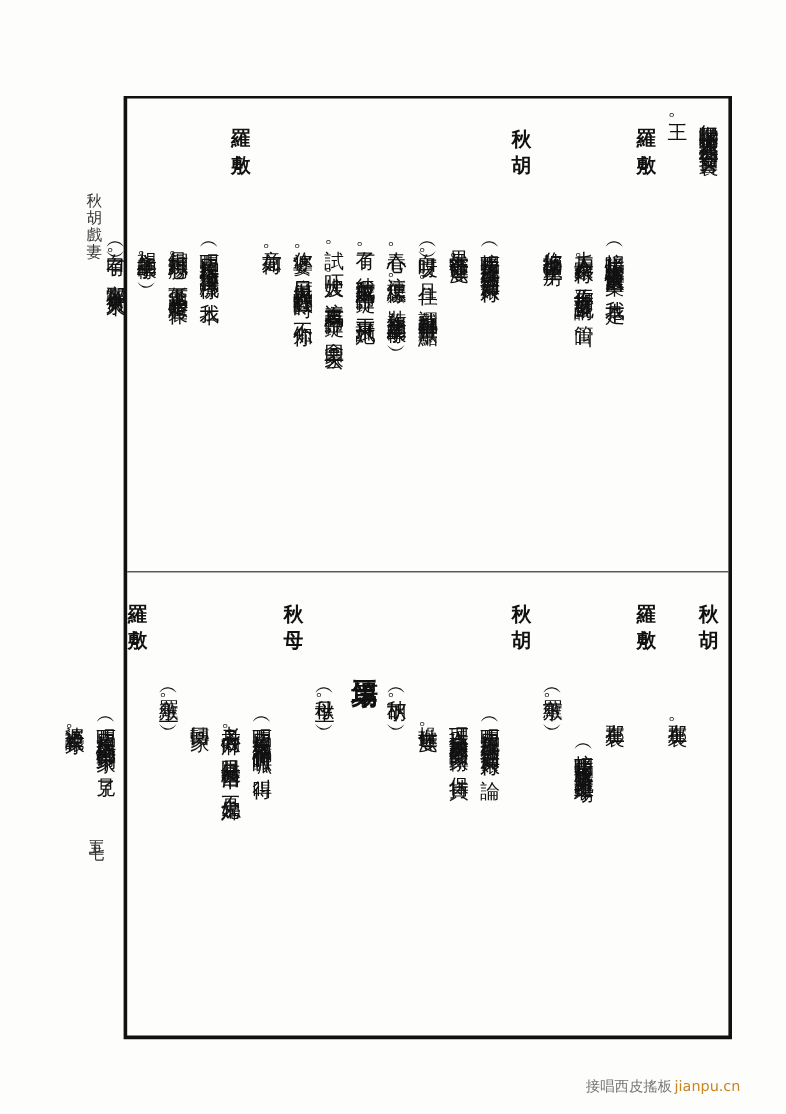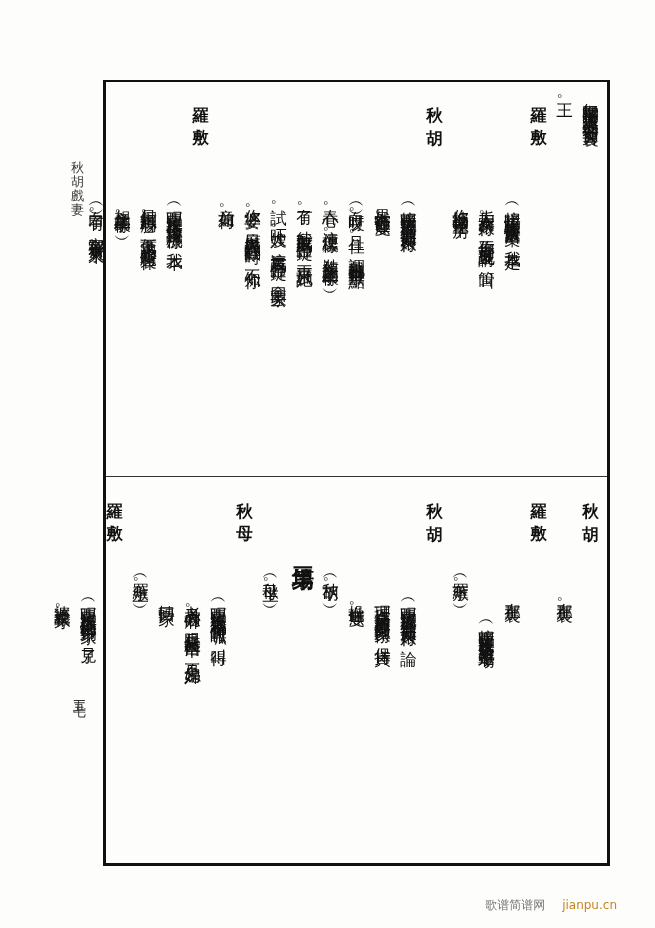--- a/index.html
+++ b/index.html
@@ -46,21 +46,21 @@
     letter-spacing:22px; margin-top:4px;
   }
   .col.indent { padding-top:106px; }
   .col.indent2 { padding-top:128px; }
   .col.scene { font-size:22px; width:34px; padding-top:118px; letter-spacing:0; font-weight:bold; }
   .watermark {
     position:absolute; right:38px; bottom:14px;
     font-family:"DejaVu Sans", "Liberation Sans", sans-serif;
     font-size:12px; color:#777;
   }
-  .watermark .en { color:#c7861f; font-size:12px; margin-left:17px; }
+  .watermark .en { color:#c7861f; font-size:12px; margin-left:2px; }
 </style>
 </head>
 <body>
 
 <div class="margin-title">秋胡戲妻</div>
 <div class="page-num">五三七</div>
 
 <div class="frame">
   <div class="band top">
     <div class="col" style="padding-top:0">無樑陽關大道無人往學一對仙女會襄</div>
@@ -106,14 +106,14 @@
     <div class="col indent">老身心內麻。眼見紅日落西下。不見媳婦</div>
     <div class="col indent">轉回家</div>
     <div class="col" style="padding-top:82px">（羅敷上。）</div>
     <div class="speaker">羅敷</div>
     <div class="col indent">（唱西皮搖板）急忙回轉到家下。見了</div>
     <div class="col indent">婆婆說根芽。</div>
   </div>
 </div>
 
 <div class="watermark">
-  <span>歌谱简谱网</span><span class="en">jianpu.cn</span>
+  <span>接唱西皮搖板</span><span class="en">jianpu.cn</span>
 </div>
 
 </body></html>

